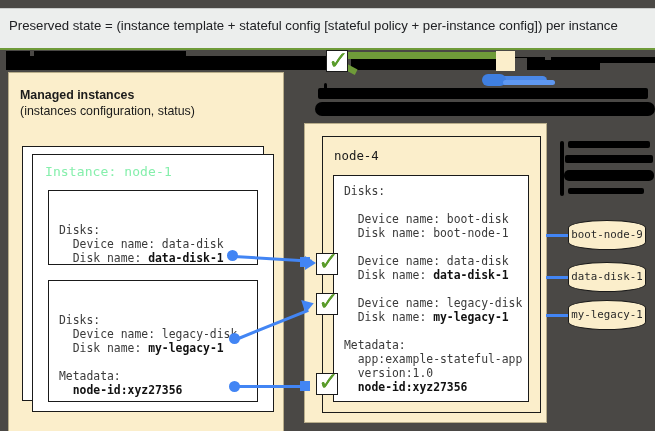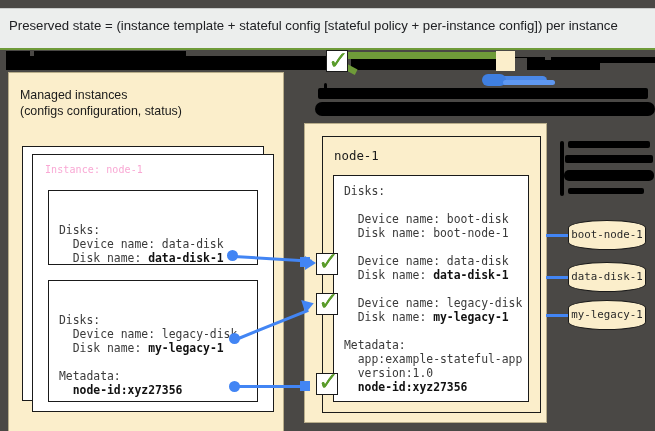--- a/index.html
+++ b/index.html
@@ -64,33 +64,33 @@
   
   .panel-left{
     position:absolute;left:8px;top:64px;width:276px;height:361px;
     background:#fbeecb;border:1px solid #b8ad8a;
     box-sizing:border-box;
   }
   .panel-title{
     position:absolute;left:20px;top:80px;width:250px;
     font-size:12.4px;color:#1b1b1b;line-height:15.5px;
   }
-  .panel-title .b{font-weight:normal;}
+  .panel-title .b{font-weight:bold;}
 
   .card-back{
     position:absolute;left:22px;top:138px;width:242px;height:255px;
     background:#fff;border:1px solid #1a1a1a;box-sizing:border-box;
   }
   .card-front{
     position:absolute;left:32px;top:146px;width:242px;height:258px;
     background:#fff;border:1px solid #1a1a1a;box-sizing:border-box;
   }
   .mono{font-family:"DejaVu Sans Mono","Liberation Mono",monospace;}
   .inst-head{
-    position:absolute;left:45px;top:156px;font-size:10px;color:#f9a8d4;
+    position:absolute;left:45px;top:156px;font-size:13px;color:#86efac;
     letter-spacing:.1px;
   }
 
   .subcard{
     position:absolute;background:#fff;border:1px solid #1a1a1a;box-sizing:border-box;
   }
   .sc1{left:48px;top:182px;width:210px;height:75px;}
   .sc2{left:48px;top:272px;width:210px;height:122px;}
   .sc-title{
     position:absolute;font-size:11.6px;font-weight:bold;color:#111;
@@ -190,21 +190,21 @@
 
   <div class="redact" style="left:568px;top:133px;width:82px;height:7px;"></div>
   <div class="redact" style="left:565px;top:147px;width:88px;height:8px;"></div>
   <div class="redact" style="left:564px;top:162px;width:90px;height:11px;border-radius:5px;"></div>
   <div class="redact" style="left:568px;top:180px;width:76px;height:6px;"></div>
   <div class="redact" style="left:560px;top:133px;width:4px;height:55px;"></div>
 
   <div class="panel-left"></div>
   <div class="panel-title">
     <span class="b">Managed instances</span><br>
-    <span>(configs configuration, status)</span><br>
+    <span>(instances configuration, status)</span><br>
   </div>
 
   <div class="card-back"></div>
   <div class="card-front"></div>
   <div class="inst-head mono">Instance: node-1</div>
 
   <div class="subcard sc1"></div>
   <div class="sc-body mono" style="left:59px;top:215px;"><span>Disks:
   Device name: data-disk
   Disk name: </span><b>data-disk-1</b></div>
@@ -212,21 +212,21 @@
   <div class="subcard sc2"></div>
   <div class="sc-body mono" style="left:59px;top:305px;"><span>Disks:
   Device name: legacy-disk
   Disk name: </span><b>my-legacy-1</b><span>
 
 Metadata:
   </span><b>node-id:xyz27356</b></div>
 
   <div class="panel-right"></div>
   <div class="node-card"></div>
-  <div class="node-head mono">node-1</div>
+  <div class="node-head mono">node-4</div>
   <div class="node-inner"></div>
   <div class="node-body mono"><span>Disks:
 
   Device name: boot-disk
   Disk name: boot-node-1
 
   Device name: data-disk
   Disk name: </span><b>data-disk-1</b><span>
 
   Device name: legacy-disk
@@ -254,21 +254,21 @@
   <div class="dot" style="left:229px;top:325px;"></div>
   <div class="conn" style="left:236px;top:330px;width:78px;transform:rotate(-22deg);"></div>
   <div class="arrowhead" style="left:303px;top:290px;transform:rotate(-18deg);"></div>
 
   <div class="dot" style="left:229px;top:373px;"></div>
   <div class="conn" style="left:236px;top:377px;width:68px;"></div>
   <div class="sq" style="left:300px;top:373px;"></div>
 
   <div class="cyl-line" style="left:546px;top:226px;width:24px;"></div>
   <div class="cyl" style="left:568px;top:212px;"></div>
-  <div class="cyl-label mono" style="left:568px;top:220px;">boot-node-1</div>
+  <div class="cyl-label mono" style="left:568px;top:220px;">boot-node-9</div>
 
   <div class="cyl-line" style="left:546px;top:268px;width:24px;"></div>
   <div class="cyl" style="left:568px;top:254px;"></div>
   <div class="cyl-label mono" style="left:568px;top:262px;">data-disk-1</div>
 
   <div class="cyl-line" style="left:546px;top:306px;width:24px;"></div>
   <div class="cyl" style="left:568px;top:292px;"></div>
   <div class="cyl-label mono" style="left:568px;top:300px;">my-legacy-1</div>
 
 </div>

